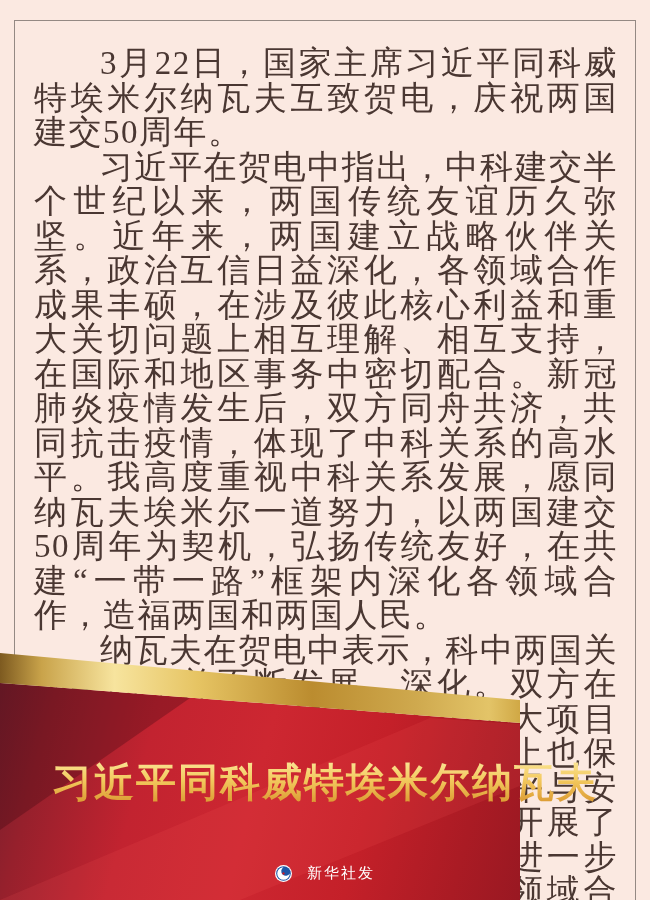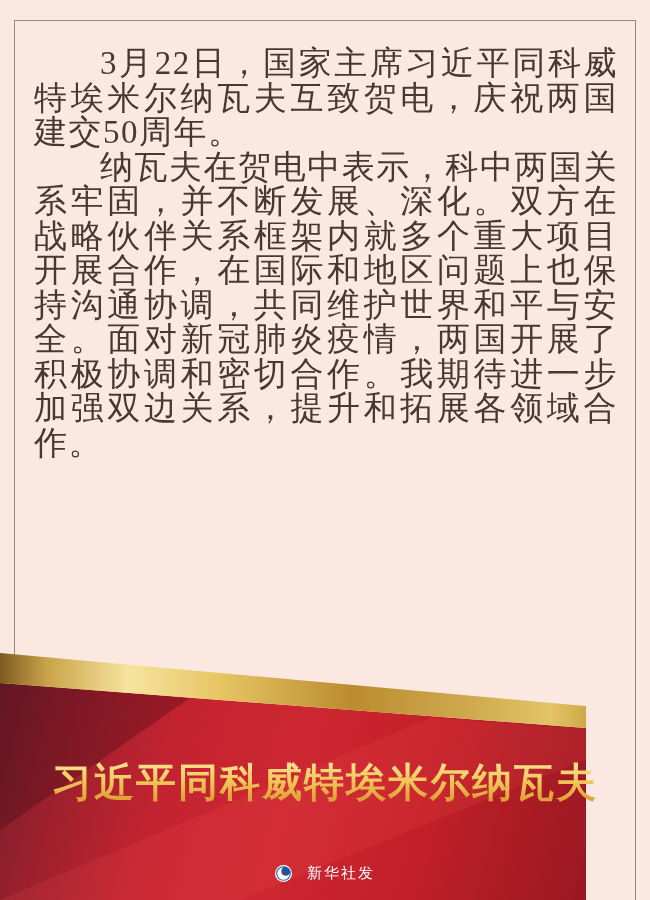--- a/index.html
+++ b/index.html
@@ -30,21 +30,21 @@
     font-size: 33px;
     line-height: 34.5px;
     letter-spacing: 1.5px;
     text-align: justify;
   }
   .article p { text-indent: 2em; margin: 0; }
 
   
   .banner {
     position: absolute;
-    left: 0; top: 640px; width: 586px; height: 260px;
+    left: 0; top: 640px; width: 520px; height: 260px;
     z-index: 3;
   }
   .banner .red-shape {
     position: absolute; inset: 0;
     clip-path: polygon(0 43px, 650px 93px, 650px 260px, 0 260px);
     background: linear-gradient(105deg,
       #6f1f2d 0%, #96202c 12%, #c22330 30%, #cd2731 50%,
       #c42029 70%, #aa1b24 88%, #991822 100%);
   }
   .banner .red-sheen {
@@ -94,20 +94,21 @@
     font-family: "Liberation Sans", sans-serif;
   }
 </style>
 </head>
 <body>
 
 <div class="frame"></div>
 
 <div class="article">
   <p>3月22日，国家主席习近平同科威特埃米尔纳瓦夫互致贺电，庆祝两国建交50周年。</p>
+  <p>习近平在贺电中指出，中科建交半个世纪以来，两国传统友谊历久弥坚。近年来，两国建立战略伙伴关系，政治互信日益深化，各领域合作成果丰硕，在涉及彼此核心利益和重大关切问题上相互理解、相互支持，在国际和地区事务中密切配合。新冠肺炎疫情发生后，双方同舟共济，共同抗击疫情，体现了中科关系的高水平。我高度重视中科关系发展，愿同纳瓦夫埃米尔一道努力，以两国建交50周年为契机，弘扬传统友好，在共建“一带一路”框架内深化各领域合作，造福两国和两国人民。</p>
   <p>纳瓦夫在贺电中表示，科中两国关系牢固，并不断发展、深化。双方在战略伙伴关系框架内就多个重大项目开展合作，在国际和地区问题上也保持沟通协调，共同维护世界和平与安全。面对新冠肺炎疫情，两国开展了积极协调和密切合作。我期待进一步加强双边关系，提升和拓展各领域合作。</p>
 </div>
 
 <div class="banner">
   <div class="red-shape"></div>
   <div class="red-dark-corner"></div>
   <div class="red-sheen"></div>
   <div class="gold-band"></div>
 
   <div class="banner-title">

